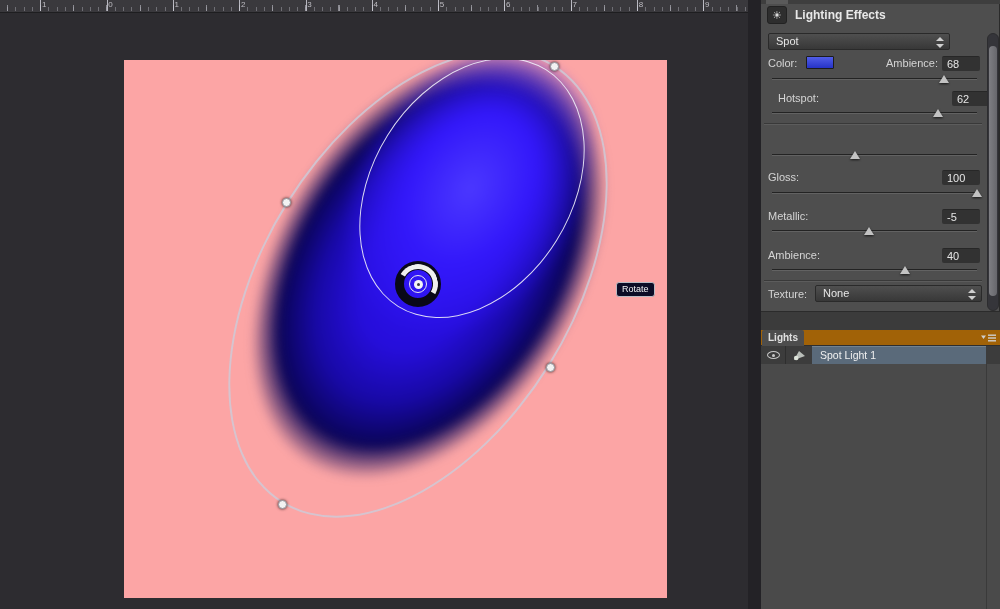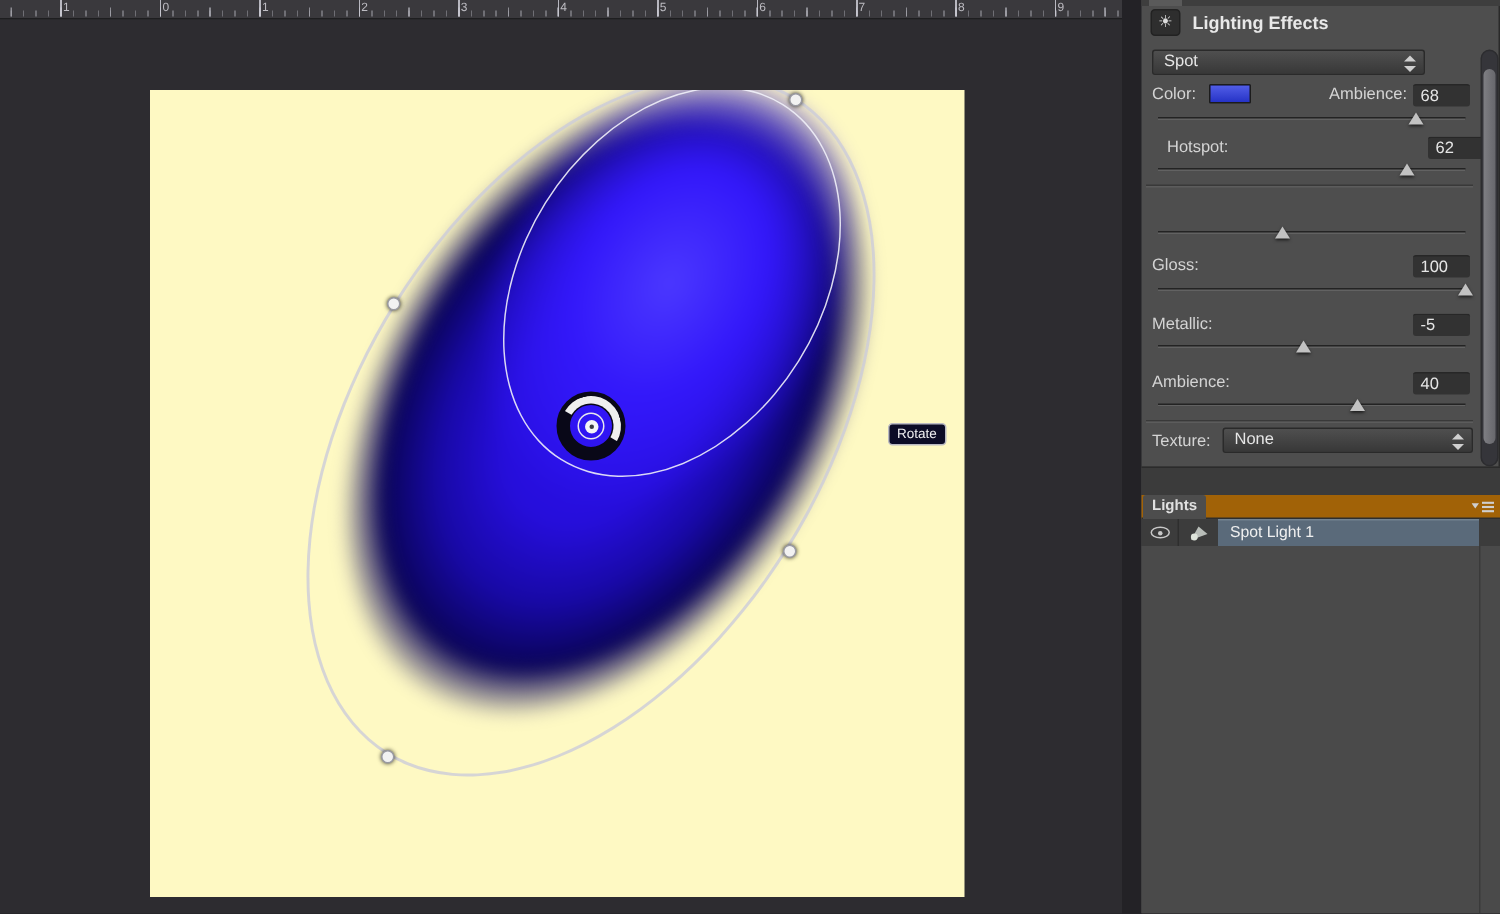--- a/index.html
+++ b/index.html
@@ -125,21 +125,21 @@
           <span class="ruler-num" style="left: 307.2px;">3</span>
           <span class="ruler-num" style="left: 373.5px;">4</span>
           <span class="ruler-num" style="left: 439.8px;">5</span>
           <span class="ruler-num" style="left: 506.1px;">6</span>
           <span class="ruler-num" style="left: 572.4px;">7</span>
           <span class="ruler-num" style="left: 638.7px;">8</span>
           <span class="ruler-num" style="left: 705px;">9</span>
         </div>
     </div>
 
-    <div id="canvas" style="background: #fef9c3;">
+    <div id="canvas" style="background: #fca5a5; margin-left: 24px;">
       <div id="glow" style="width: 310px; height: 516px; left: 139px; top: -34px; transform: rotate(32deg); background: radial-gradient(115px 160px at 48% 29%, rgb(75, 56, 255) 0%, rgb(51, 24, 250) 50%, rgba(51, 24, 250, 0) 100%), radial-gradient(closest-side at 50% 46%, rgb(44, 17, 239) 0%, rgb(38, 14, 219) 38%, rgb(24, 9, 166) 62%, rgb(10, 4, 88) 82%, rgba(6, 3, 45, 0) 98%);"></div>
       <div id="outer-ellipse" style="width: 310px; height: 516px; left: 139px; top: -34px; transform: rotate(32deg);"></div>
       <div id="inner-ellipse" style="width: 200px; height: 280px; left: 248px; top: -12px; transform: rotate(32deg);"></div>
       <div id="handles">
           <div class="handle" style="left: 425.5px; top: 1.5px;"></div>
           <div class="handle" style="left: 157.5px; top: 137.5px;"></div>
           <div class="handle" style="left: 421.5px; top: 302.5px;"></div>
           <div class="handle" style="left: 153.5px; top: 439.5px;"></div>
         </div>
       <div id="center-widget" style="left: 294px; top: 224px;">

